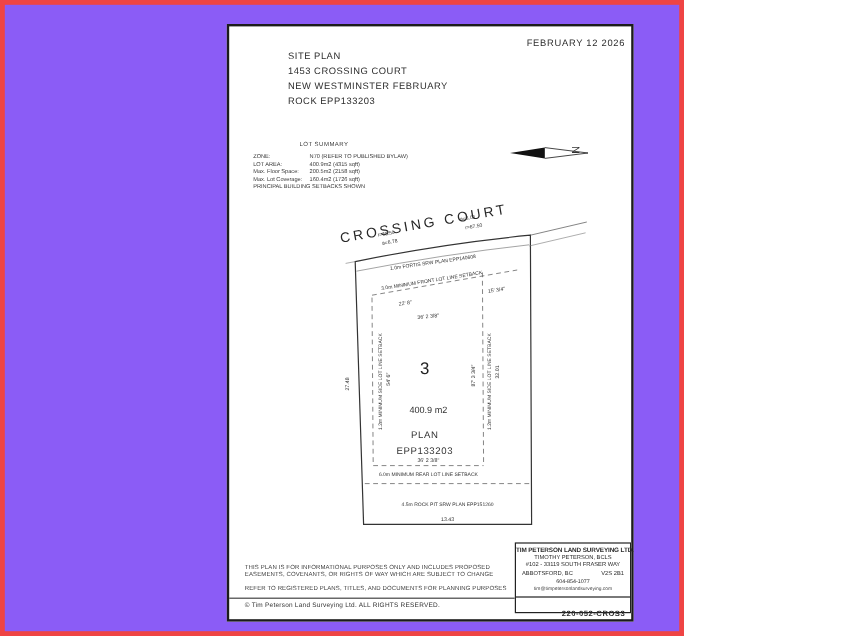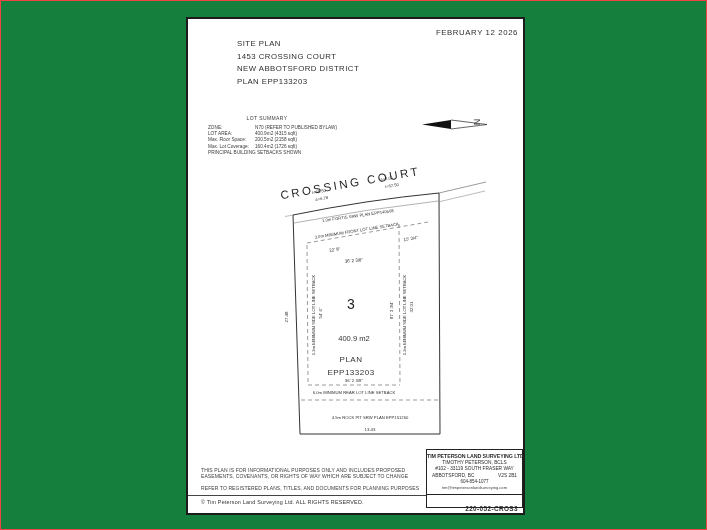--- a/index.html
+++ b/index.html
@@ -1,17 +1,17 @@
 <!DOCTYPE html>
 <html><head>
 <meta charset="utf-8">
 <style>
   * { margin:0; padding:0; box-sizing:border-box; }
   html,body { width:707px; height:530px; background:#ffffff; font-family:"Liberation Sans", sans-serif; }
-  .frame { position:absolute; inset:0; width:707px; height:530px; border:1px solid #ef4444; background:#15803d; }
+  .frame { position:absolute; inset:0; width:570px; height:530px; border:4px solid #ef4444; background:#8b5cf6; }
   .page {
     position:absolute; left:185px; top:16px; width:339px; height:498px;
     background:#ffffff; border:2px solid #1c1c1c;
   }
   .abs { position:absolute; }
   .titleblock { left:18px; top:19px; color:#2d2d2d; }
   .titleblock div { font-size:7.8px; line-height:12.7px; letter-spacing:0.45px; white-space:nowrap;margin-left:31px; }
   .date { left:0; top:9px; width:330px; text-align:right; font-size:7.8px; letter-spacing:0.6px; color:#2d2d2d; }
   .lotsummary { left:20px; top:96px; width:118px; color:#3a3a3a; }
   .lotsummary .ls-title { text-align:center; font-size:5px; letter-spacing:0.4px; margin-bottom:4px; }
@@ -44,22 +44,22 @@
 <body>
 
 <div class="frame">
   <div class="page">
 
     <div class="abs date">FEBRUARY 12 2026</div>
 
     <div class="abs titleblock">
       <div>SITE PLAN</div>
       <div>1453 CROSSING COURT</div>
-      <div>NEW ABBOTSFORD DISTRICT</div>
-      <div>PLAN EPP133203</div>
+      <div>NEW WESTMINSTER FEBRUARY</div>
+      <div>ROCK EPP133203</div>
     </div>
 
     <div class="abs lotsummary">
       <div class="ls-title">LOT SUMMARY</div>
       <div class="ls-row">
         <span class="ls-label">ZONE:</span>
         <span>N70 (REFER TO PUBLISHED BYLAW)</span>
       </div>
       <div class="ls-row">
         <span class="ls-label">LOT AREA:</span>

